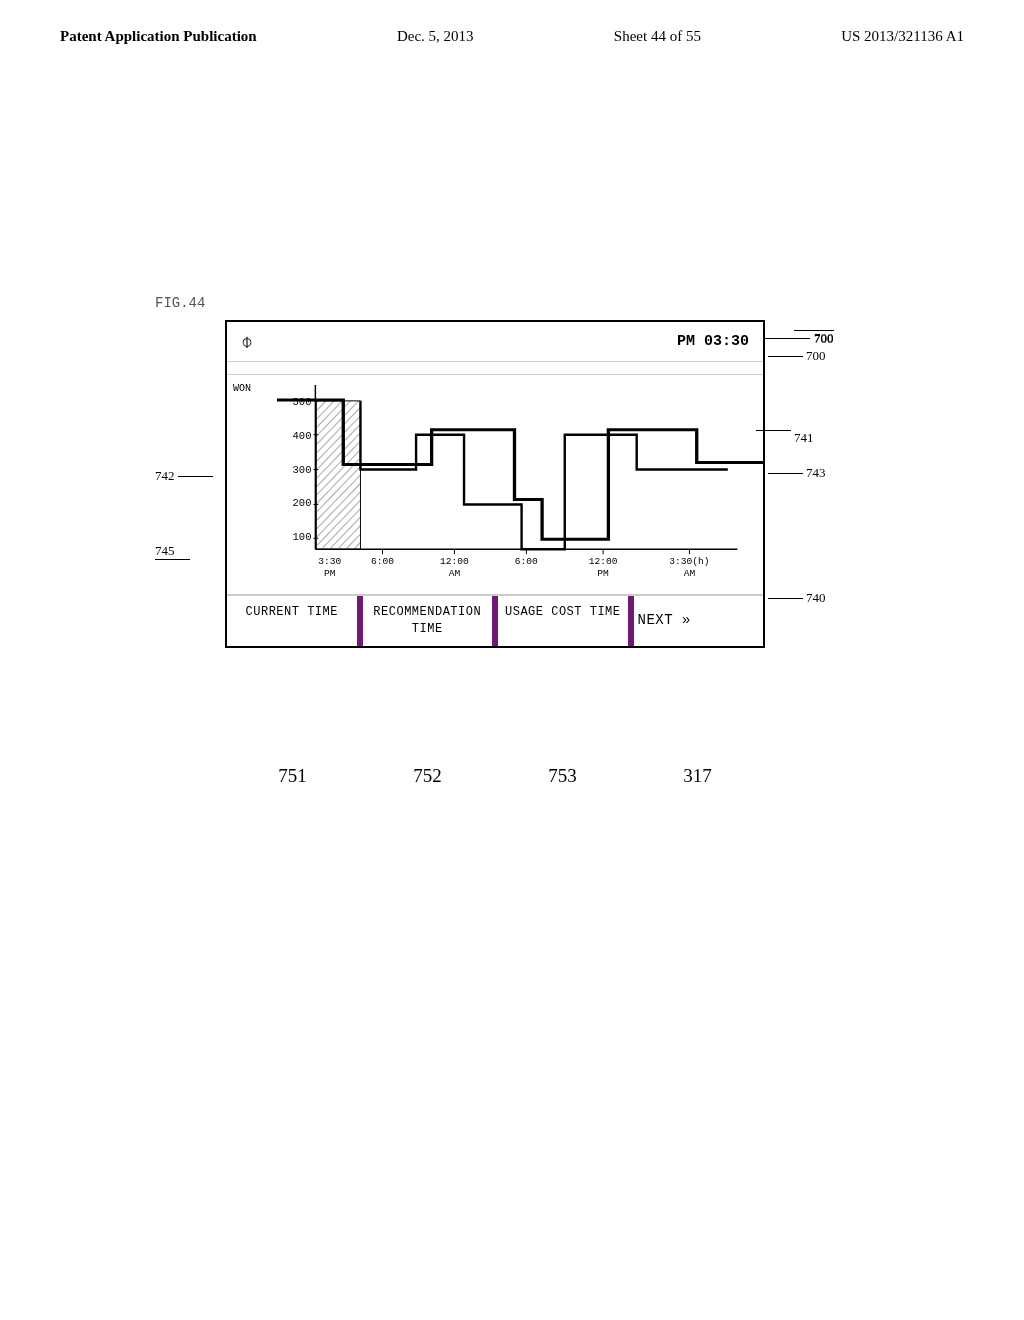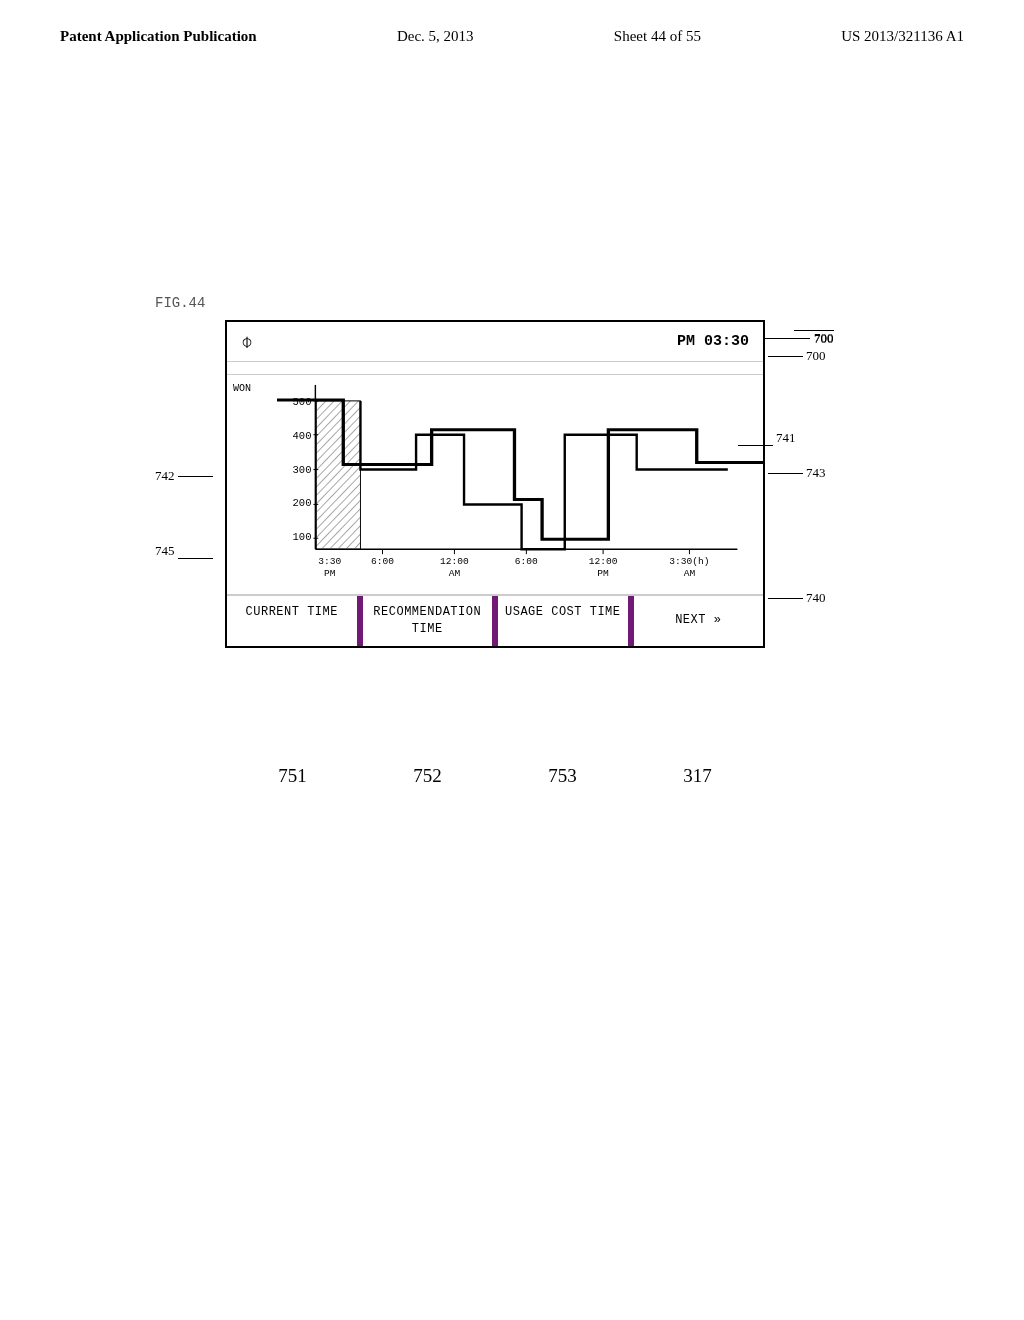--- a/index.html
+++ b/index.html
@@ -144,22 +144,21 @@
       line-height: 1.4;
       letter-spacing: 0.5px;
       cursor: pointer;
     }
     .btn-item:last-child {
       border-right: none;
     }
     .btn-next {
       display: flex;
       align-items: center;
-      justify-content: center;
-      font-size: 12px;
+      font-size: 14px;
     }
   </style>
 </head>
 <body>
 
 <div class="patent-header">
   <span class="patent-header-left">Patent Application Publication</span>
   <span class="patent-header-center">Dec. 5, 2013</span>
   <span class="patent-header-center">Sheet 44 of 55</span>
   <span class="patent-header-right">US 2013/321136 A1</span>
@@ -286,41 +285,41 @@
     </div>
   </div>
 
 </div>
 
 <div style="position:absolute; top:348px; left:768px; display:flex; align-items:center;">
   <div style="width:35px; height:1px; background:#000;"></div>
   <span style="font-size:13px; font-family:'Times New Roman',serif; margin-left:3px;">700</span>
 </div>
 
-<div style="position:absolute; top:430px; left:738px; display:flex; align-items:flex-end;">
+<div style="position:absolute; top:430px; left:756px; display:flex; align-items:flex-start;">
   <div style="width:35px; height:1px; background:#000;"></div>
   <span style="font-size:13px; font-family:'Times New Roman',serif; margin-left:3px;">741</span>
 </div>
 
 <div style="position:absolute; top:465px; left:768px; display:flex; align-items:center;">
   <div style="width:35px; height:1px; background:#000;"></div>
   <span style="font-size:13px; font-family:'Times New Roman',serif; margin-left:3px;">743</span>
 </div>
 
 <div style="position:absolute; top:590px; left:768px; display:flex; align-items:center;">
   <div style="width:35px; height:1px; background:#000;"></div>
   <span style="font-size:13px; font-family:'Times New Roman',serif; margin-left:3px;">740</span>
 </div>
 
 <div style="position:absolute; top:468px; left:155px; display:flex; align-items:center;">
   <span style="font-size:13px; font-family:'Times New Roman',serif; margin-right:3px;">742</span>
   <div style="width:35px; height:1px; background:#000;"></div>
 </div>
 
-<div style="position:absolute; top:543px; left:155px; display:flex; align-items:flex-end;">
+<div style="position:absolute; top:543px; left:155px; display:flex; align-items:flex-start;flex-direction:column;">
   <span style="font-size:13px; font-family:'Times New Roman',serif; margin-right:3px;">745</span>
   <div style="width:35px; height:1px; background:#000;"></div>
 </div>
 
 <div style="position:absolute; top:765px; left:225px; width:540px; display:flex; justify-content:space-around; font-size:19px; font-family:'Times New Roman',serif;">
   <span>751</span>
   <span>752</span>
   <span>753</span>
   <span>317</span>
 </div>

